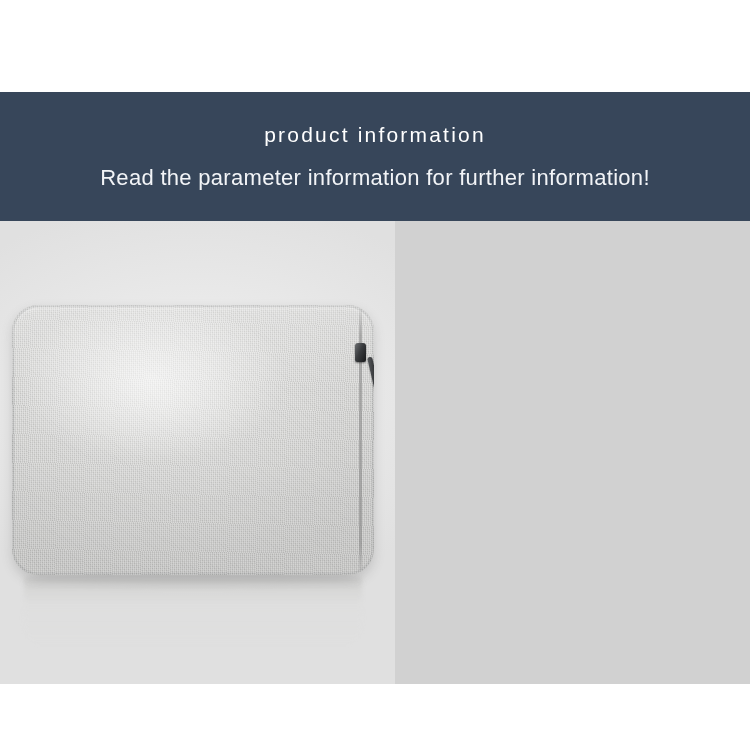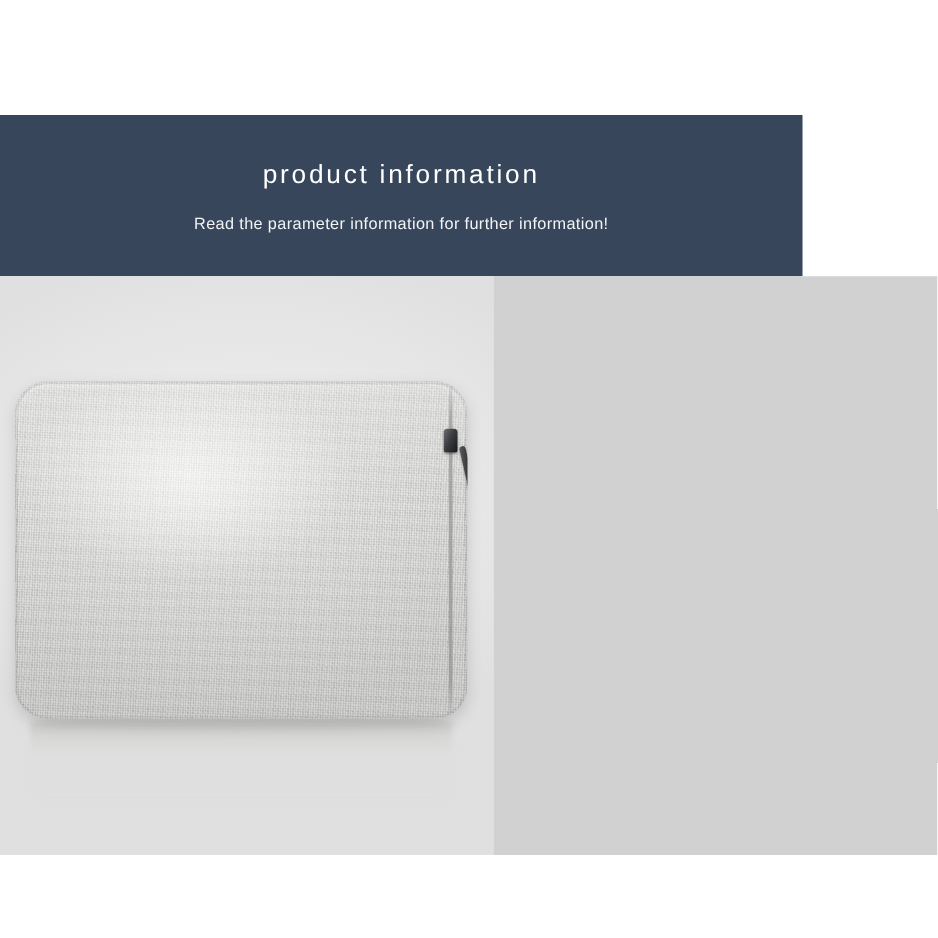--- a/index.html
+++ b/index.html
@@ -13,40 +13,40 @@
     font-family: "Liberation Sans", sans-serif;
     position: relative;
     overflow: hidden;
   }
 
   
   .header-band {
     position: absolute;
     left: 0;
     top: 92px;
-    width: 642px;
+    width: 750px;
     height: 129px;
     background: #37465a;
     display: flex;
     flex-direction: column;
     align-items: center;
     justify-content: center;
   }
   .header-title {
     color: #ffffff;
     font-size: 21px;
     letter-spacing: 2.2px;
     font-weight: 400;
     line-height: 1;
     margin: 0 0 22px 0;
     white-space: nowrap;
   }
   .header-subtitle {
     color: #f2f4f7;
-    font-size: 13px;
+    font-size: 22px;
     letter-spacing: 0.3px;
     font-weight: 400;
     line-height: 1;
     margin: 0;
     white-space: nowrap;
     text-align: right;
   }
 
   
   .content-area {

